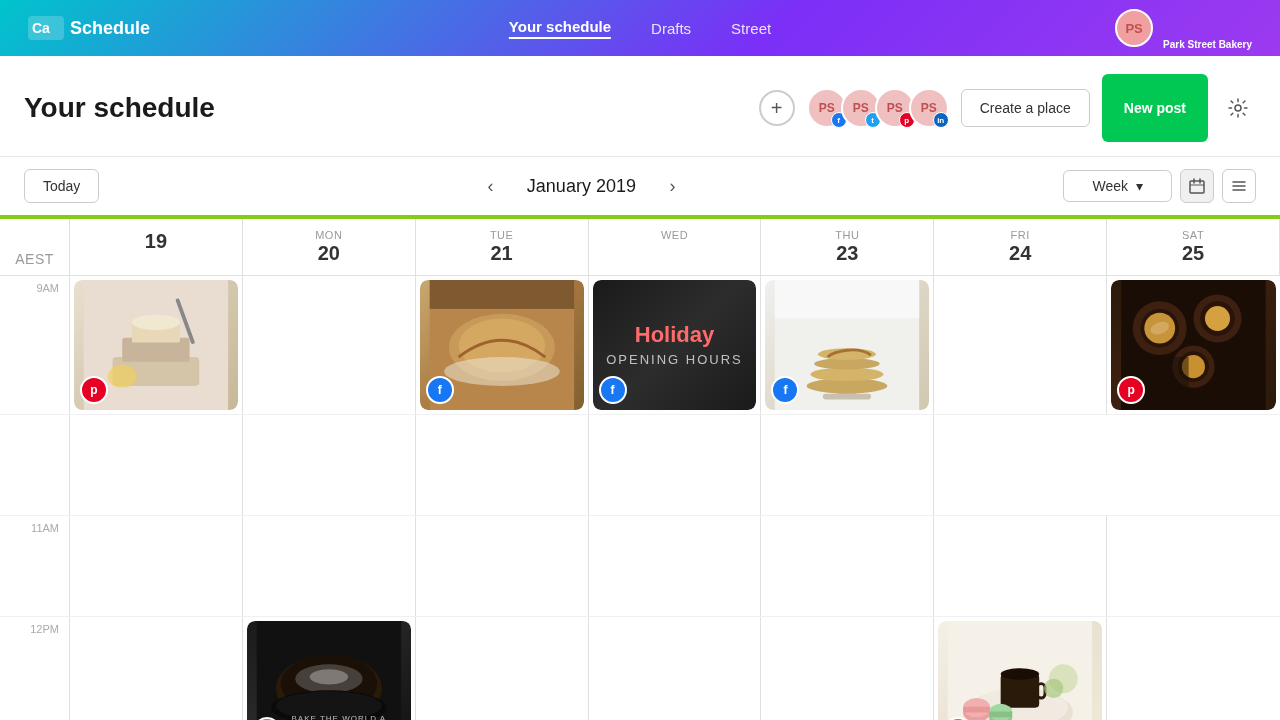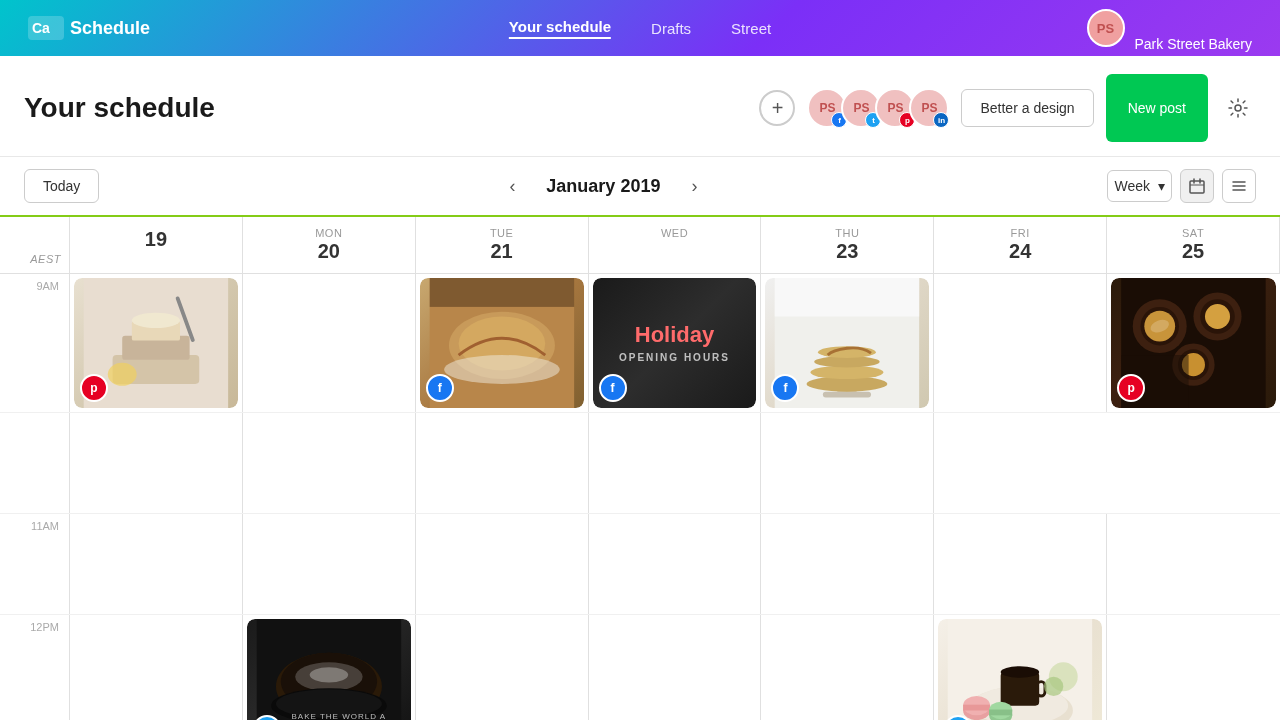--- a/index.html
+++ b/index.html
@@ -57,22 +57,22 @@
       display: flex;
       align-items: center;
       justify-content: center;
       font-size: 13px;
       font-weight: bold;
       color: #c05050;
       border: 2px solid white;
     }
     .user-name-header {
       color: white;
-      font-size: 14px;
-      font-weight: 400;
+      font-size: 10px;
+      font-weight: 700;
       margin-top: 32px;
     }
 
     
     .page { padding: 0; background: white; height: calc(720px - 56px); }
 
     
     .sub-header {
       background: white;
       padding: 18px 24px 14px;
@@ -155,41 +155,41 @@
       cursor: pointer;
       color: #333;
     }
     .new-post-btn {
       padding: 26px 22px;
       border: none;
       border-radius: 6px;
       background: #00c853;
       color: white;
       font-size: 14px;
-      font-weight: 400;
+      font-weight: 700;
       cursor: pointer;
     }
     .settings-btn {
       width: 36px;
       height: 36px;
       display: flex;
       align-items: center;
       justify-content: center;
       cursor: pointer;
       color: #555;
       font-size: 18px;
     }
 
     
     .cal-toolbar {
       display: flex;
       align-items: center;
       padding: 12px 24px;
       background: white;
-      border-bottom: 2px solid #84cc16;
+      border-bottom: 4px solid #84cc16;
     }
     .today-btn {
       padding: 8px 18px;
       border: 1px solid #ccc;
       border-radius: 6px;
       background: white;
       font-size: 14px;
       cursor: pointer;
       color: #333;
     }
@@ -204,37 +204,37 @@
       font-size: 18px;
       color: #555;
       width: 28px;
       height: 28px;
       display: flex;
       align-items: center;
       justify-content: center;
     }
     .cal-month {
       font-size: 18px;
-      font-weight: 700;
+      font-weight: 400;
       color: #1a1a1a;
       min-width: 130px;
       text-align: center;
     }
     .view-controls {
       display: flex;
       align-items: center;
       gap: 8px;
     }
     .week-select {
       display: flex;
       align-items: center;
       gap: 8px;
       border: 1px solid #ccc;
       border-radius: 6px;
-      padding: 7px 6px;
+      padding: 7px 28px;
       font-size: 14px;
       cursor: pointer;
       background: white;
       color: #333;
     }
     .view-btn {
       width: 34px;
       height: 34px;
       border: 1px solid #ccc;
       border-radius: 6px;
@@ -276,29 +276,28 @@
       letter-spacing: 0.5px;
     }
     .cal-day-header .day-num {
       font-size: 20px;
       font-weight: 600;
       color: #333;
       line-height: 1.2;
     }
     .aest-header {
       padding: 10px 8px;
-      font-size: 11px;
+      font-size: 14px;
       color: #999;
       border-right: 1px solid #e0e0e0;
       display: flex;
       align-items: flex-end;
-      justify-content: flex-end;
+      justify-content: center;
       padding-bottom: 8px;
       letter-spacing: 0.5px;
-      font-style: italic;
     }
     .cal-body {
       display: flex;
       flex-direction: column;
       overflow-y: auto;
       flex: 1;
     }
     .time-row {
       display: grid;
       grid-template-columns: 70px repeat(7, 1fr);
@@ -383,26 +382,25 @@
       color: white;
     }
     .img-holiday .holiday-title {
       font-size: 22px;
       font-weight: 700;
       color: #ff6b6b;
       text-align: center;
       line-height: 1.1;
     }
     .img-holiday .holiday-sub {
-      font-size: 10px;
+      font-size: 13px;
       color: rgba(255,255,255,0.7);
       letter-spacing: 2px;
       text-align: right;
       margin-top: 4px;
-      font-weight: bold;
     }
     .img-pancakes {
       background: linear-gradient(135deg, #f0f0f0 0%, #e0d8c8 50%, #d0c8b0 100%);
       width: 100%;
       height: 100%;
     }
     .img-coffee {
       background: linear-gradient(135deg, #2a1a0a 0%, #3d2010 40%, #2a1a0a 100%);
       width: 100%;
       height: 100%;
@@ -486,21 +484,21 @@
         <div class="social-avatar">
           <span>PS</span>
           <span class="social-badge pt">p</span>
         </div>
         <div class="social-avatar">
           <span>PS</span>
           <span class="social-badge li">in</span>
         </div>
       </div>
 
-      <button class="create-btn">Better a design</button>
+      <button class="create-btn">Create a place</button>
       <button class="new-post-btn">New post</button>
       <div class="settings-btn">
         <svg width="20" height="20" viewBox="0 0 20 20" fill="#555">
           <circle cx="10" cy="10" r="3" fill="none" stroke="#555" stroke-width="1.5"></circle>
           <path d="M10 1v2.5M10 16.5V19M1 10h2.5M16.5 10H19M3.05 3.05l1.77 1.77M15.18 15.18l1.77 1.77M3.05 16.95l1.77-1.77M15.18 4.82l1.77-1.77" stroke="#555" stroke-width="1.5" stroke-linecap="round"></path>
         </svg>
       </div>
     </div>
   </div>
 

